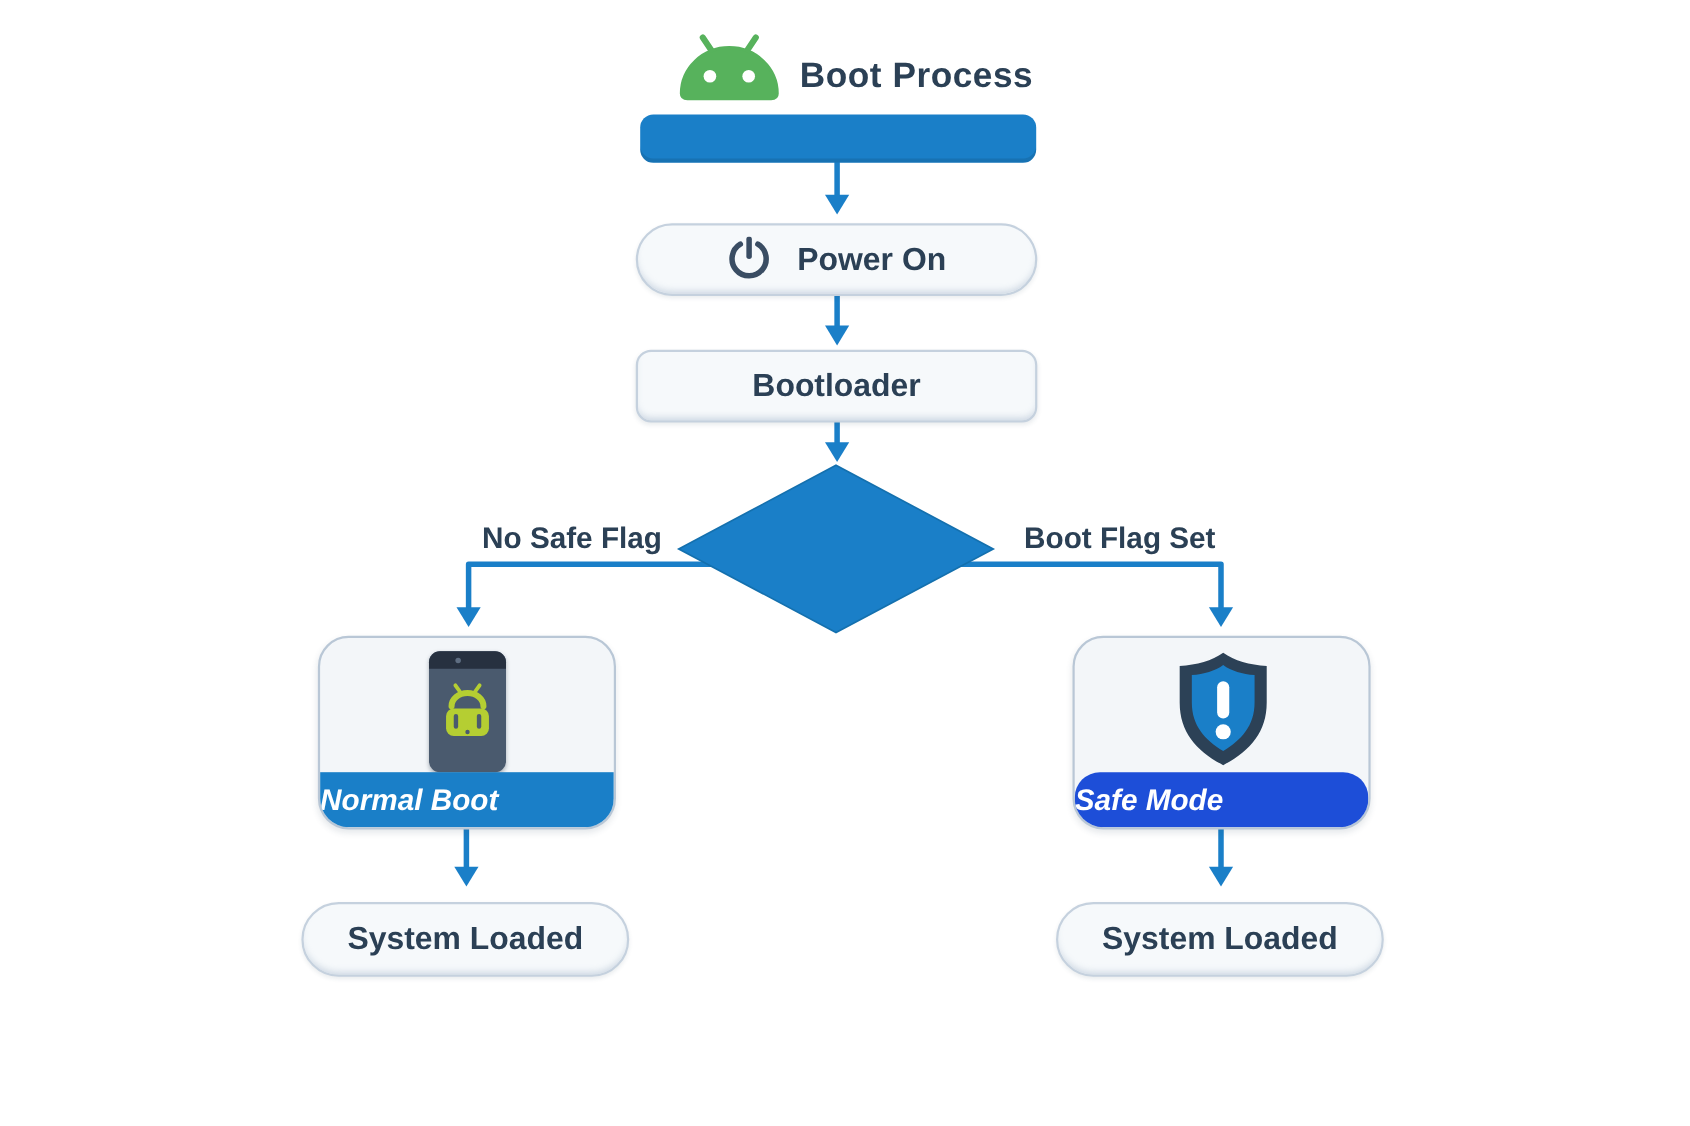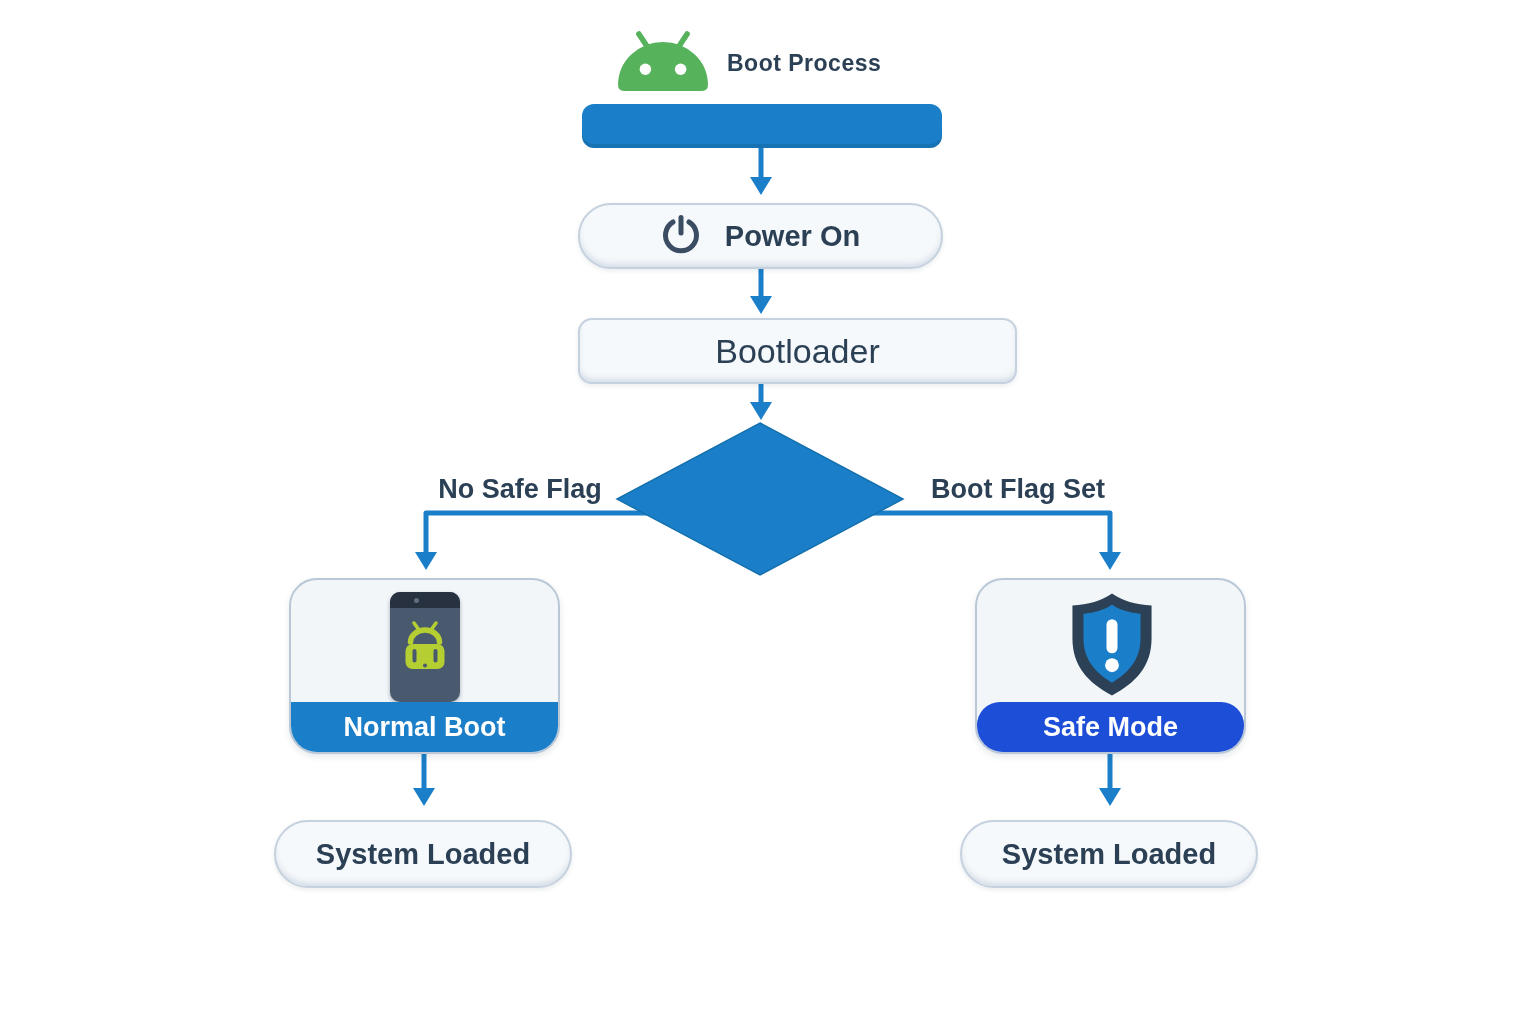--- a/index.html
+++ b/index.html
@@ -9,21 +9,21 @@
     height: 1024px;
     background: #ffffff;
     font-family: "Liberation Sans", "DejaVu Sans", sans-serif;
     overflow: hidden;
   }
   .abs { position: absolute; }
 
   
   #header-title {
     left: 727px; top: 50px;
-    font-size: 23px; font-weight: 600; color: #2b4055;
+    font-size: 32px; font-weight: 600; color: #2b4055;
     letter-spacing: 0.5px;
   }
   #android-icon { left: 612px; top: 26px; }
 
   
   .light-node {
     background: #f6f9fb;
     border: 2px solid #c5d1de;
     box-sizing: border-box;
     color: #2b4055;
@@ -38,23 +38,23 @@
     box-shadow: inset 0 -4px 0 rgba(0,0,0,0.10);
   }
 
   #power-on-node {
     left: 578px; top: 203px; width: 365px; height: 66px;
     border-radius: 33px;
     font-size: 29px; font-weight: 600;
     gap: 24px;
   }
   #bootloader-node {
-    left: 578px; top: 318px; width: 439px; height: 66px;
+    left: 578px; top: 318px; width: 365px; height: 66px;
     border-radius: 14px;
-    font-size: 34px; font-weight: 400;
+    font-size: 29px; font-weight: 700;
   }
 
   
   #decision-label {
     left: 660px; top: 463px; width: 200px;
     text-align: center;
     font-size: 27px; font-weight: 700; color: #ffffff;
     line-height: 35px;
     white-space: pre-line;
   }
@@ -74,22 +74,22 @@
     background: #f3f6f9;
     border: 2px solid #b9c7d6;
     box-sizing: border-box;
     overflow: hidden;
     box-shadow: 0 3px 6px rgba(44,64,90,.12);
   }
   #normal-boot-card { left: 289px; top: 578px; }
   #safe-mode-card   { left: 975px; top: 578px; }
   .card-bar {
     position: absolute; left: 0; right: 0; bottom: 0; height: 50px;
-    display: flex; align-items: center; justify-content: center;
-    color: #ffffff; font-size: 27px; font-weight: 700;
+    display: flex; align-items: center; justify-content: flex-start;
+    color: #ffffff; font-size: 27px; font-weight: 700; font-style: italic;
   }
   #normal-boot-bar { background: #1a7fc8; }
   #safe-mode-bar   { background: #1d4ed8; border-radius: 23px; }
 
   
   #phone-icon {
     position: absolute; left: 99px; top: 12px;
     width: 70px; height: 110px;
     background: #4a5a6e;
     border-radius: 10px;

